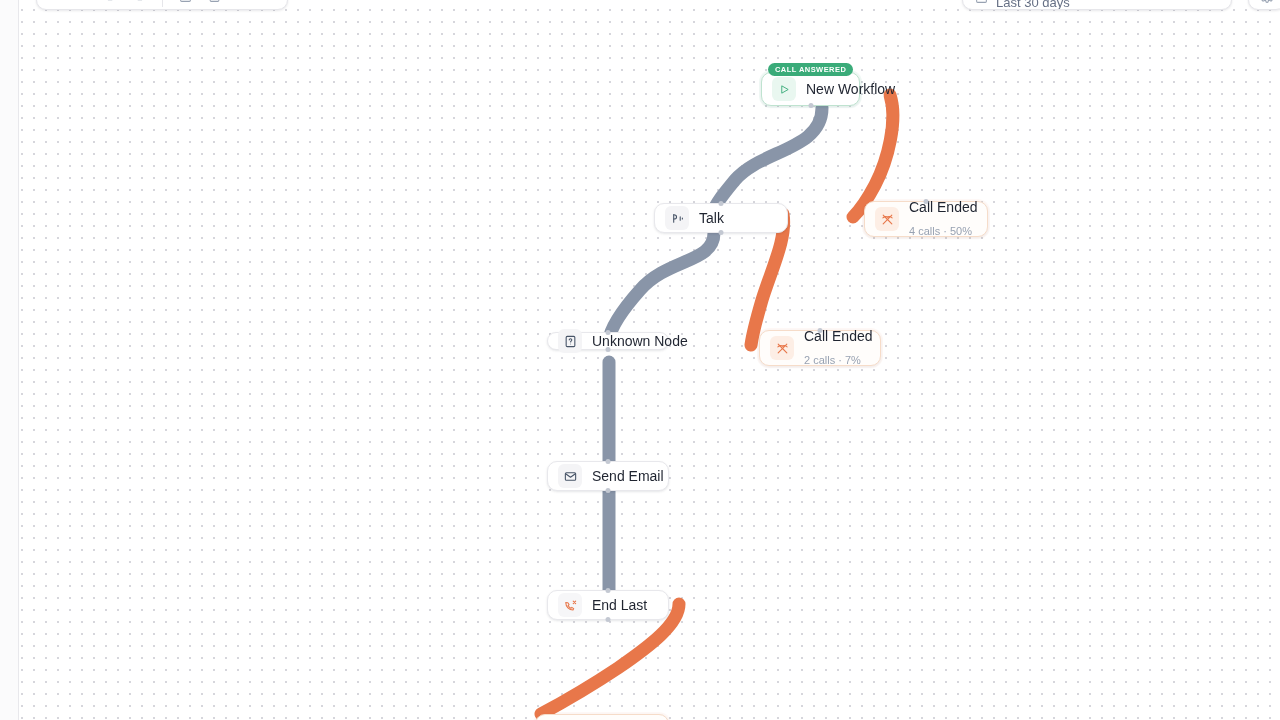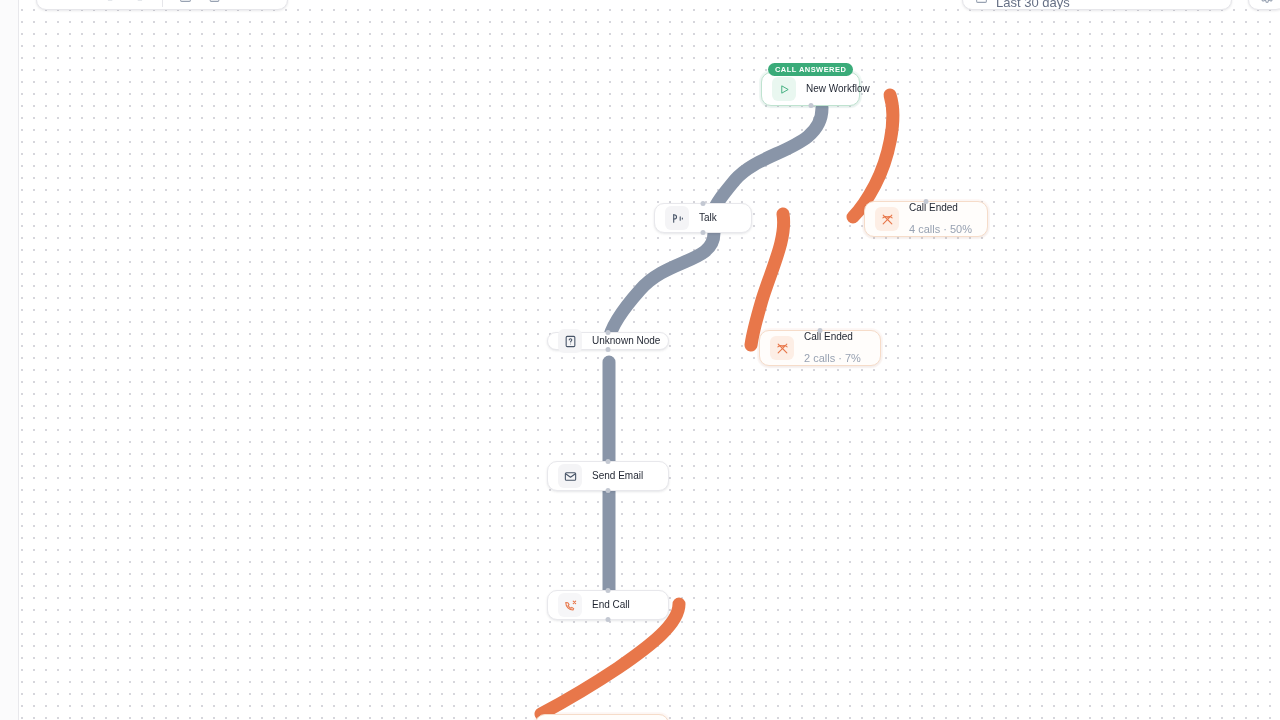--- a/index.html
+++ b/index.html
@@ -105,21 +105,21 @@
   }
   .node-icon {
     width: 24px; height: 24px;
     border-radius: 6px;
     background: #f4f4f6;
     display: flex; align-items: center; justify-content: center;
     flex: 0 0 auto;
     color: #475467;
   }
   .node-title {
-    font-size: 10px;
+    font-size: 14px;
     color: #1f2430;
     line-height: 1.2;
     white-space: nowrap;
   }
   .node-sub {
     font-size: 11px;
     color: #98a2b2;
     line-height: 1.3;
     margin-top: 8px;
     white-space: nowrap;
@@ -201,21 +201,21 @@
       <svg width="11" height="11" viewBox="0 0 24 24" fill="none" stroke="currentColor" stroke-width="2" stroke-linejoin="round">
         <polygon points="6,4 20,12 6,20"></polygon>
       </svg>
     </div>
     <div class="node-text">
       <div class="node-title">New Workflow</div>
     </div>
     <div class="handle bottom"></div>
   </div>
 
-  <div class="node" style="left:654px; top:203px; width:98px; height:30px;">
+  <div class="node" style="left:654px; top:203px; width:134px; height:30px;">
     <div class="node-icon">
       <svg width="13" height="13" viewBox="0 0 24 24" fill="none" stroke="currentColor" stroke-width="2" stroke-linecap="round">
         <path d="M5 5 L5 19"></path>
         <path d="M5 5 C 12 5, 12 13, 5 13"></path>
         <path d="M17 9 L17 15"></path>
         <path d="M21 11 L21 13"></path>
       </svg>
     </div>
     <div class="node-text">
       <div class="node-title">Talk</div>
@@ -286,21 +286,21 @@
   </div>
 
   <div class="node node--endcall" style="left:547px; top:590px; width:122px; height:30px;">
     <div class="node-icon">
       <svg width="13" height="13" viewBox="0 0 24 24" fill="none" stroke="currentColor" stroke-width="2" stroke-linecap="round" stroke-linejoin="round">
         <path d="M3.2 6.6 C 3.2 14, 9.5 20.3, 16.6 20.3 l 1.3 -2.6 -3.4 -2.2 -1.9 1.7 c -2.2 -1.2 -3.9 -2.9 -5 -5 l 1.7 -1.9 -2.2 -3.4 z"></path>
         <path d="M17 4 L 21.5 8.5 M21.5 4 L 17 8.5"></path>
       </svg>
     </div>
     <div class="node-text">
-      <div class="node-title">End Call</div>
+      <div class="node-title">End Last</div>
     </div>
     <div class="handle top"></div>
     <div class="handle bottom"></div>
   </div>
 
   <div class="node node--term" style="left:535px; top:714px; width:134px; height:36px;">
     <div class="node-text">
       <div class="node-title"></div>
     </div>
   </div>

